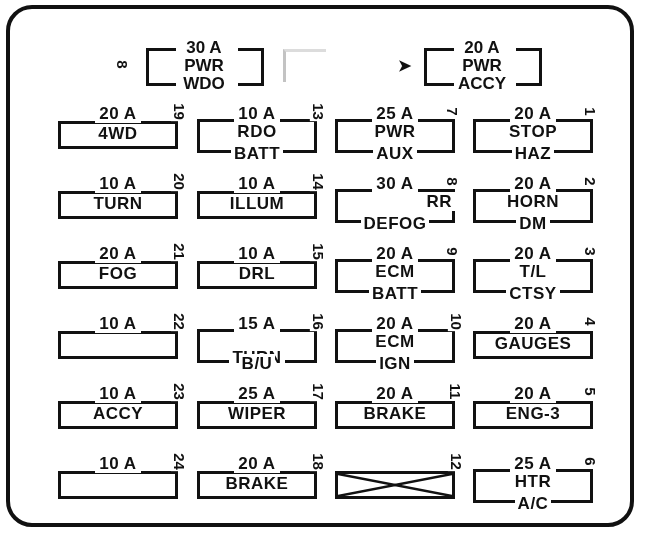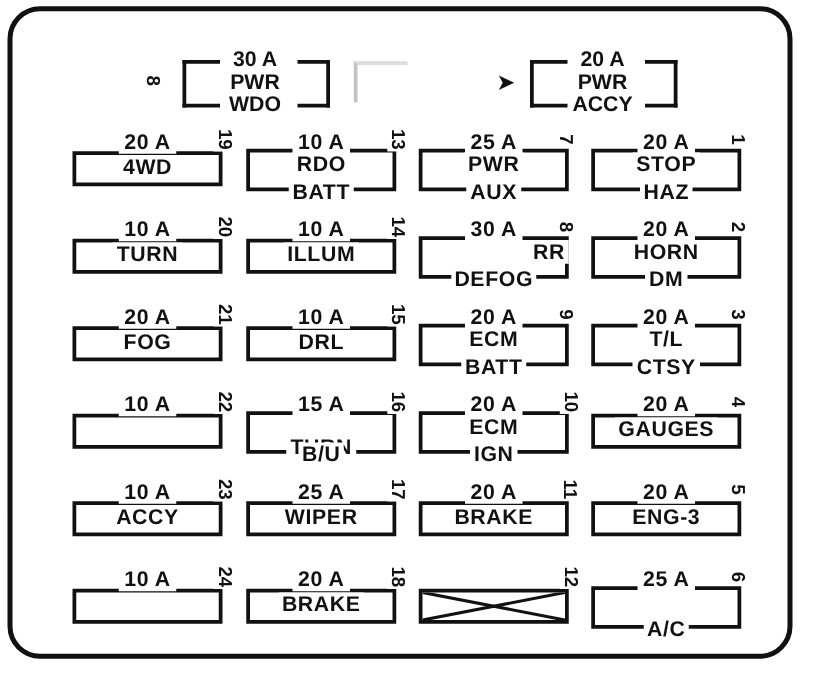--- a/index.html
+++ b/index.html
@@ -191,16 +191,17 @@
     <div class="fuse" style="left: 335px; top: 453px;">
       <div class="box"><svg width="114" height="22" class="x">
           <line x1="0" y1="0" x2="114" y2="22" stroke="#111" stroke-width="2.5"></line>
           <line x1="0" y1="22" x2="114" y2="0" stroke="#111" stroke-width="2.5"></line>
         </svg></div>
       <div class="num">12</div>
     </div>
     <div class="fuse" style="left: 473px; top: 453px;">
       <div class="box" style="height: 34px; top: 16px;"></div>
       <div class="amp"><span>25 A</span></div>
+      <div class="l1" style="top: 20px;"><span>HTR</span></div>
       <div class="l2"><span>A/C</span></div>
       <div class="num">6</div>
     </div>
   </div>
 
 </body></html>

